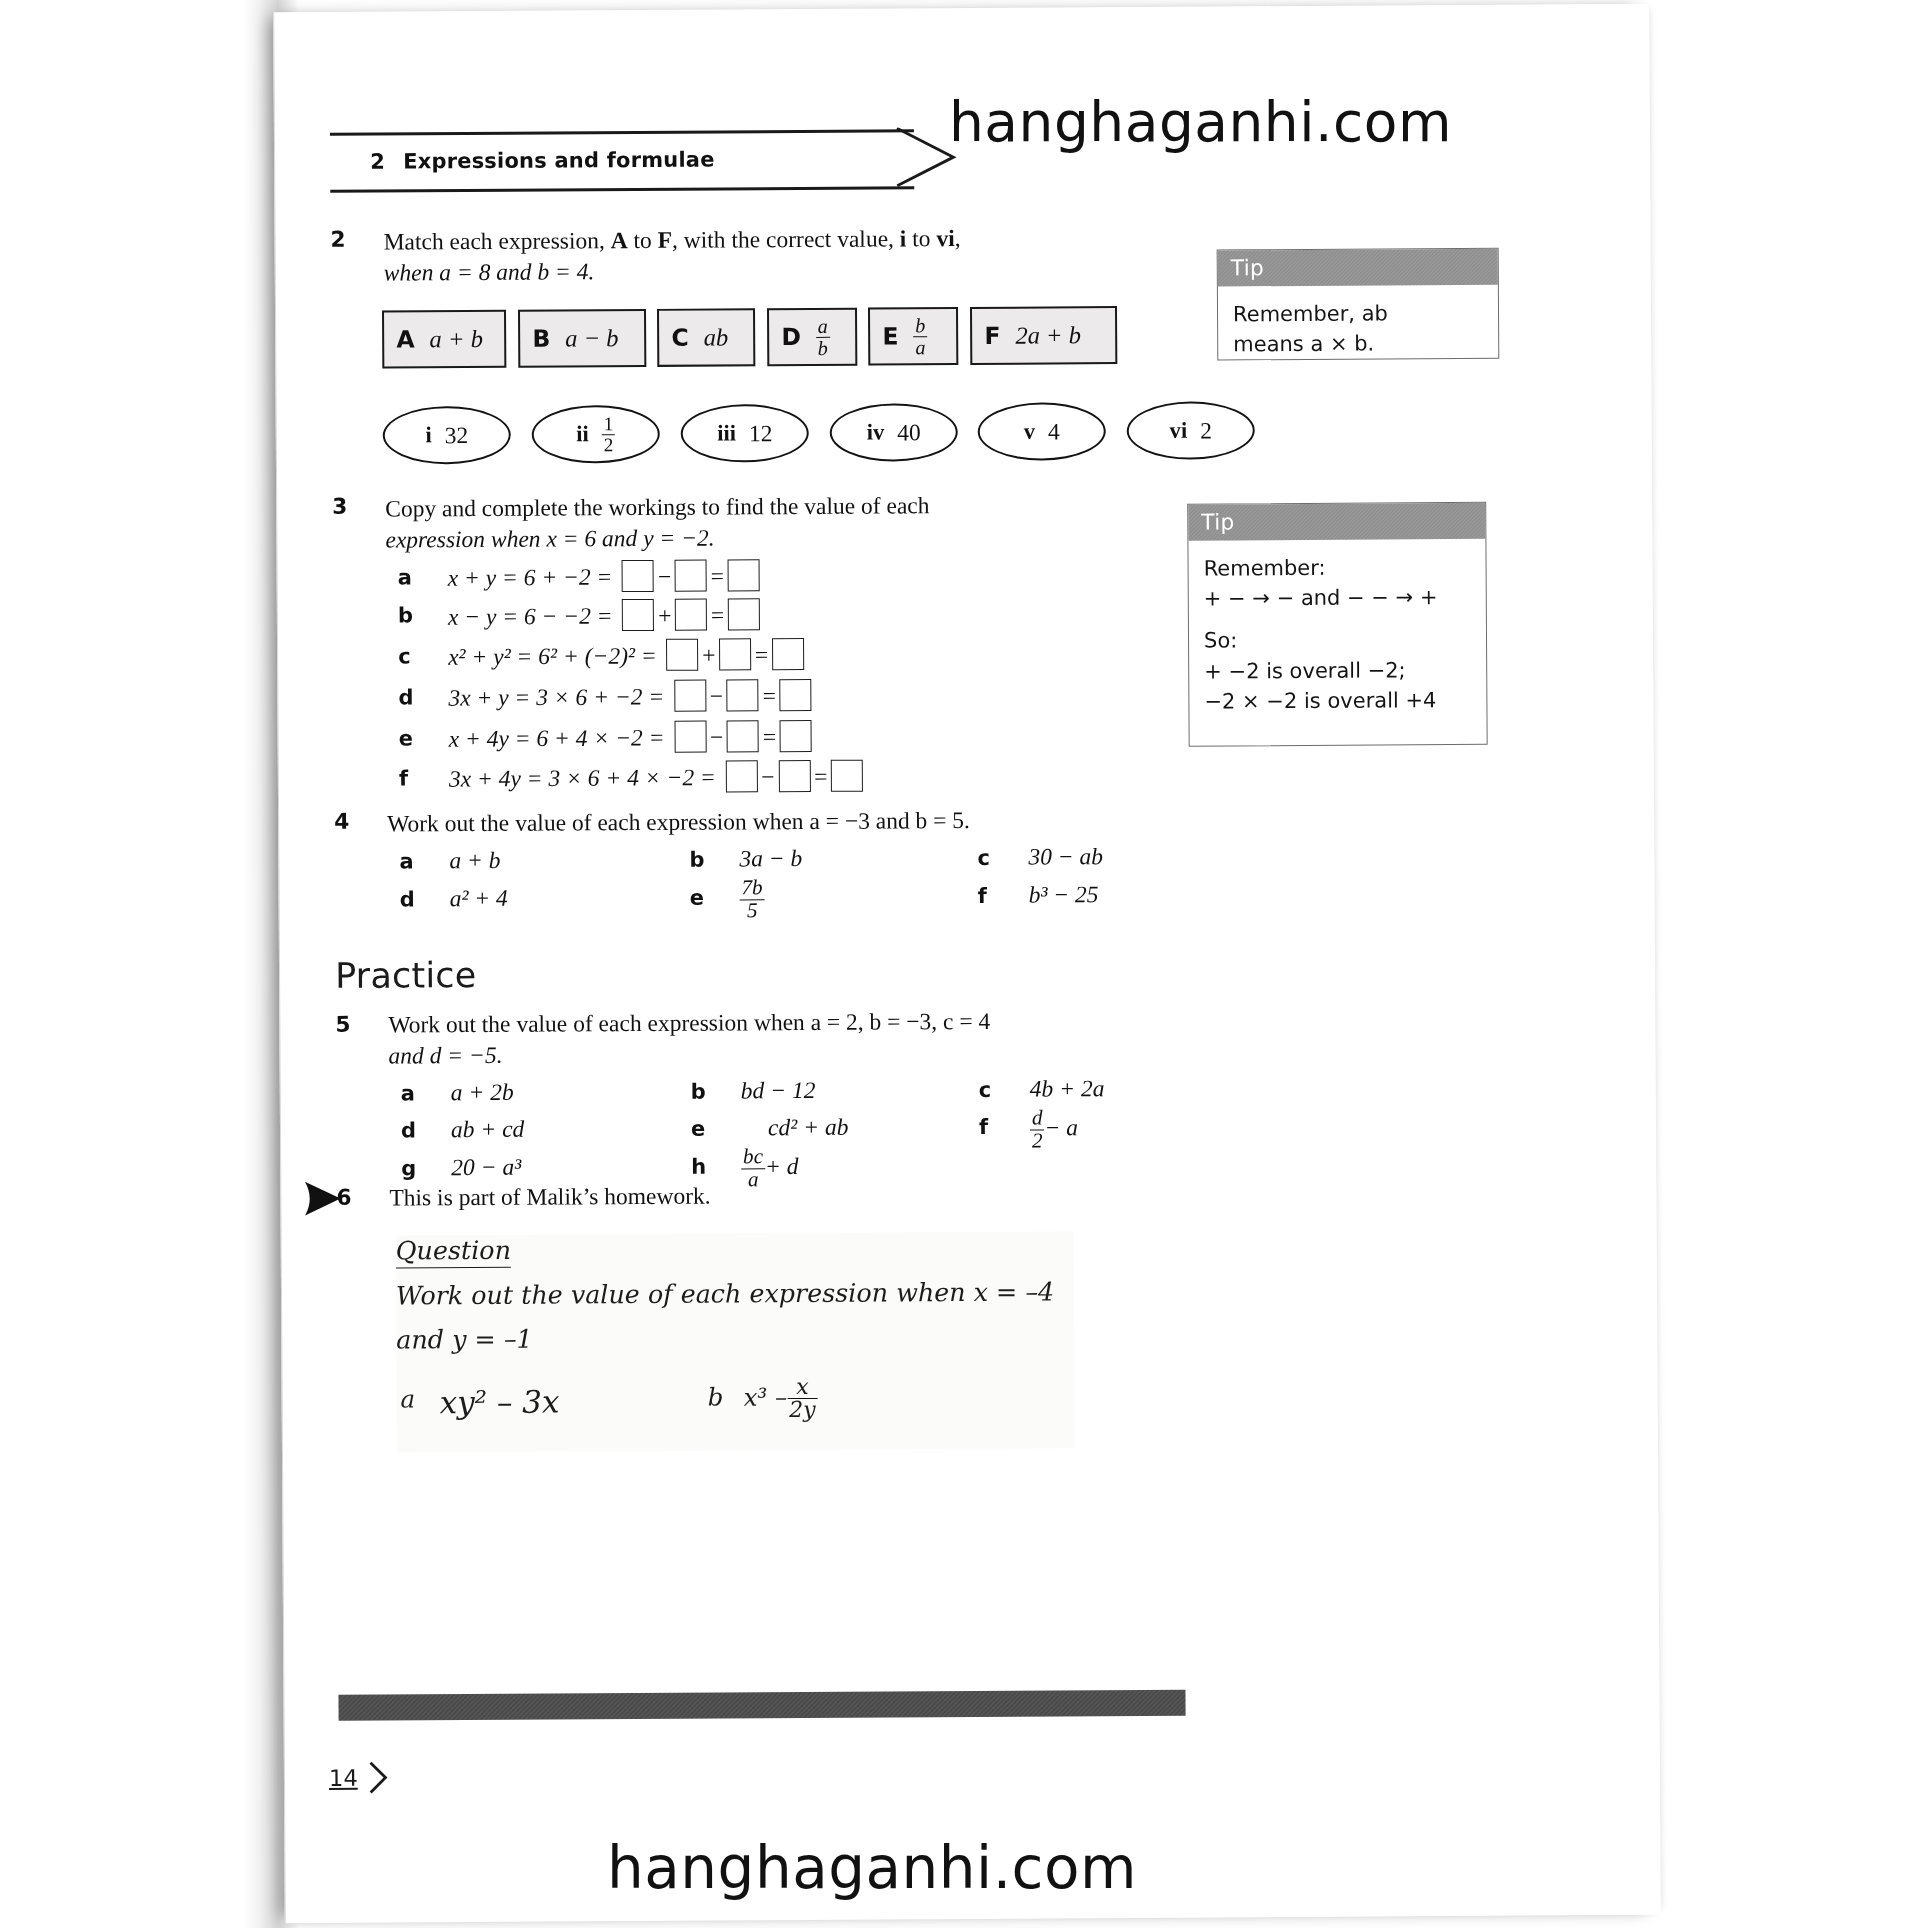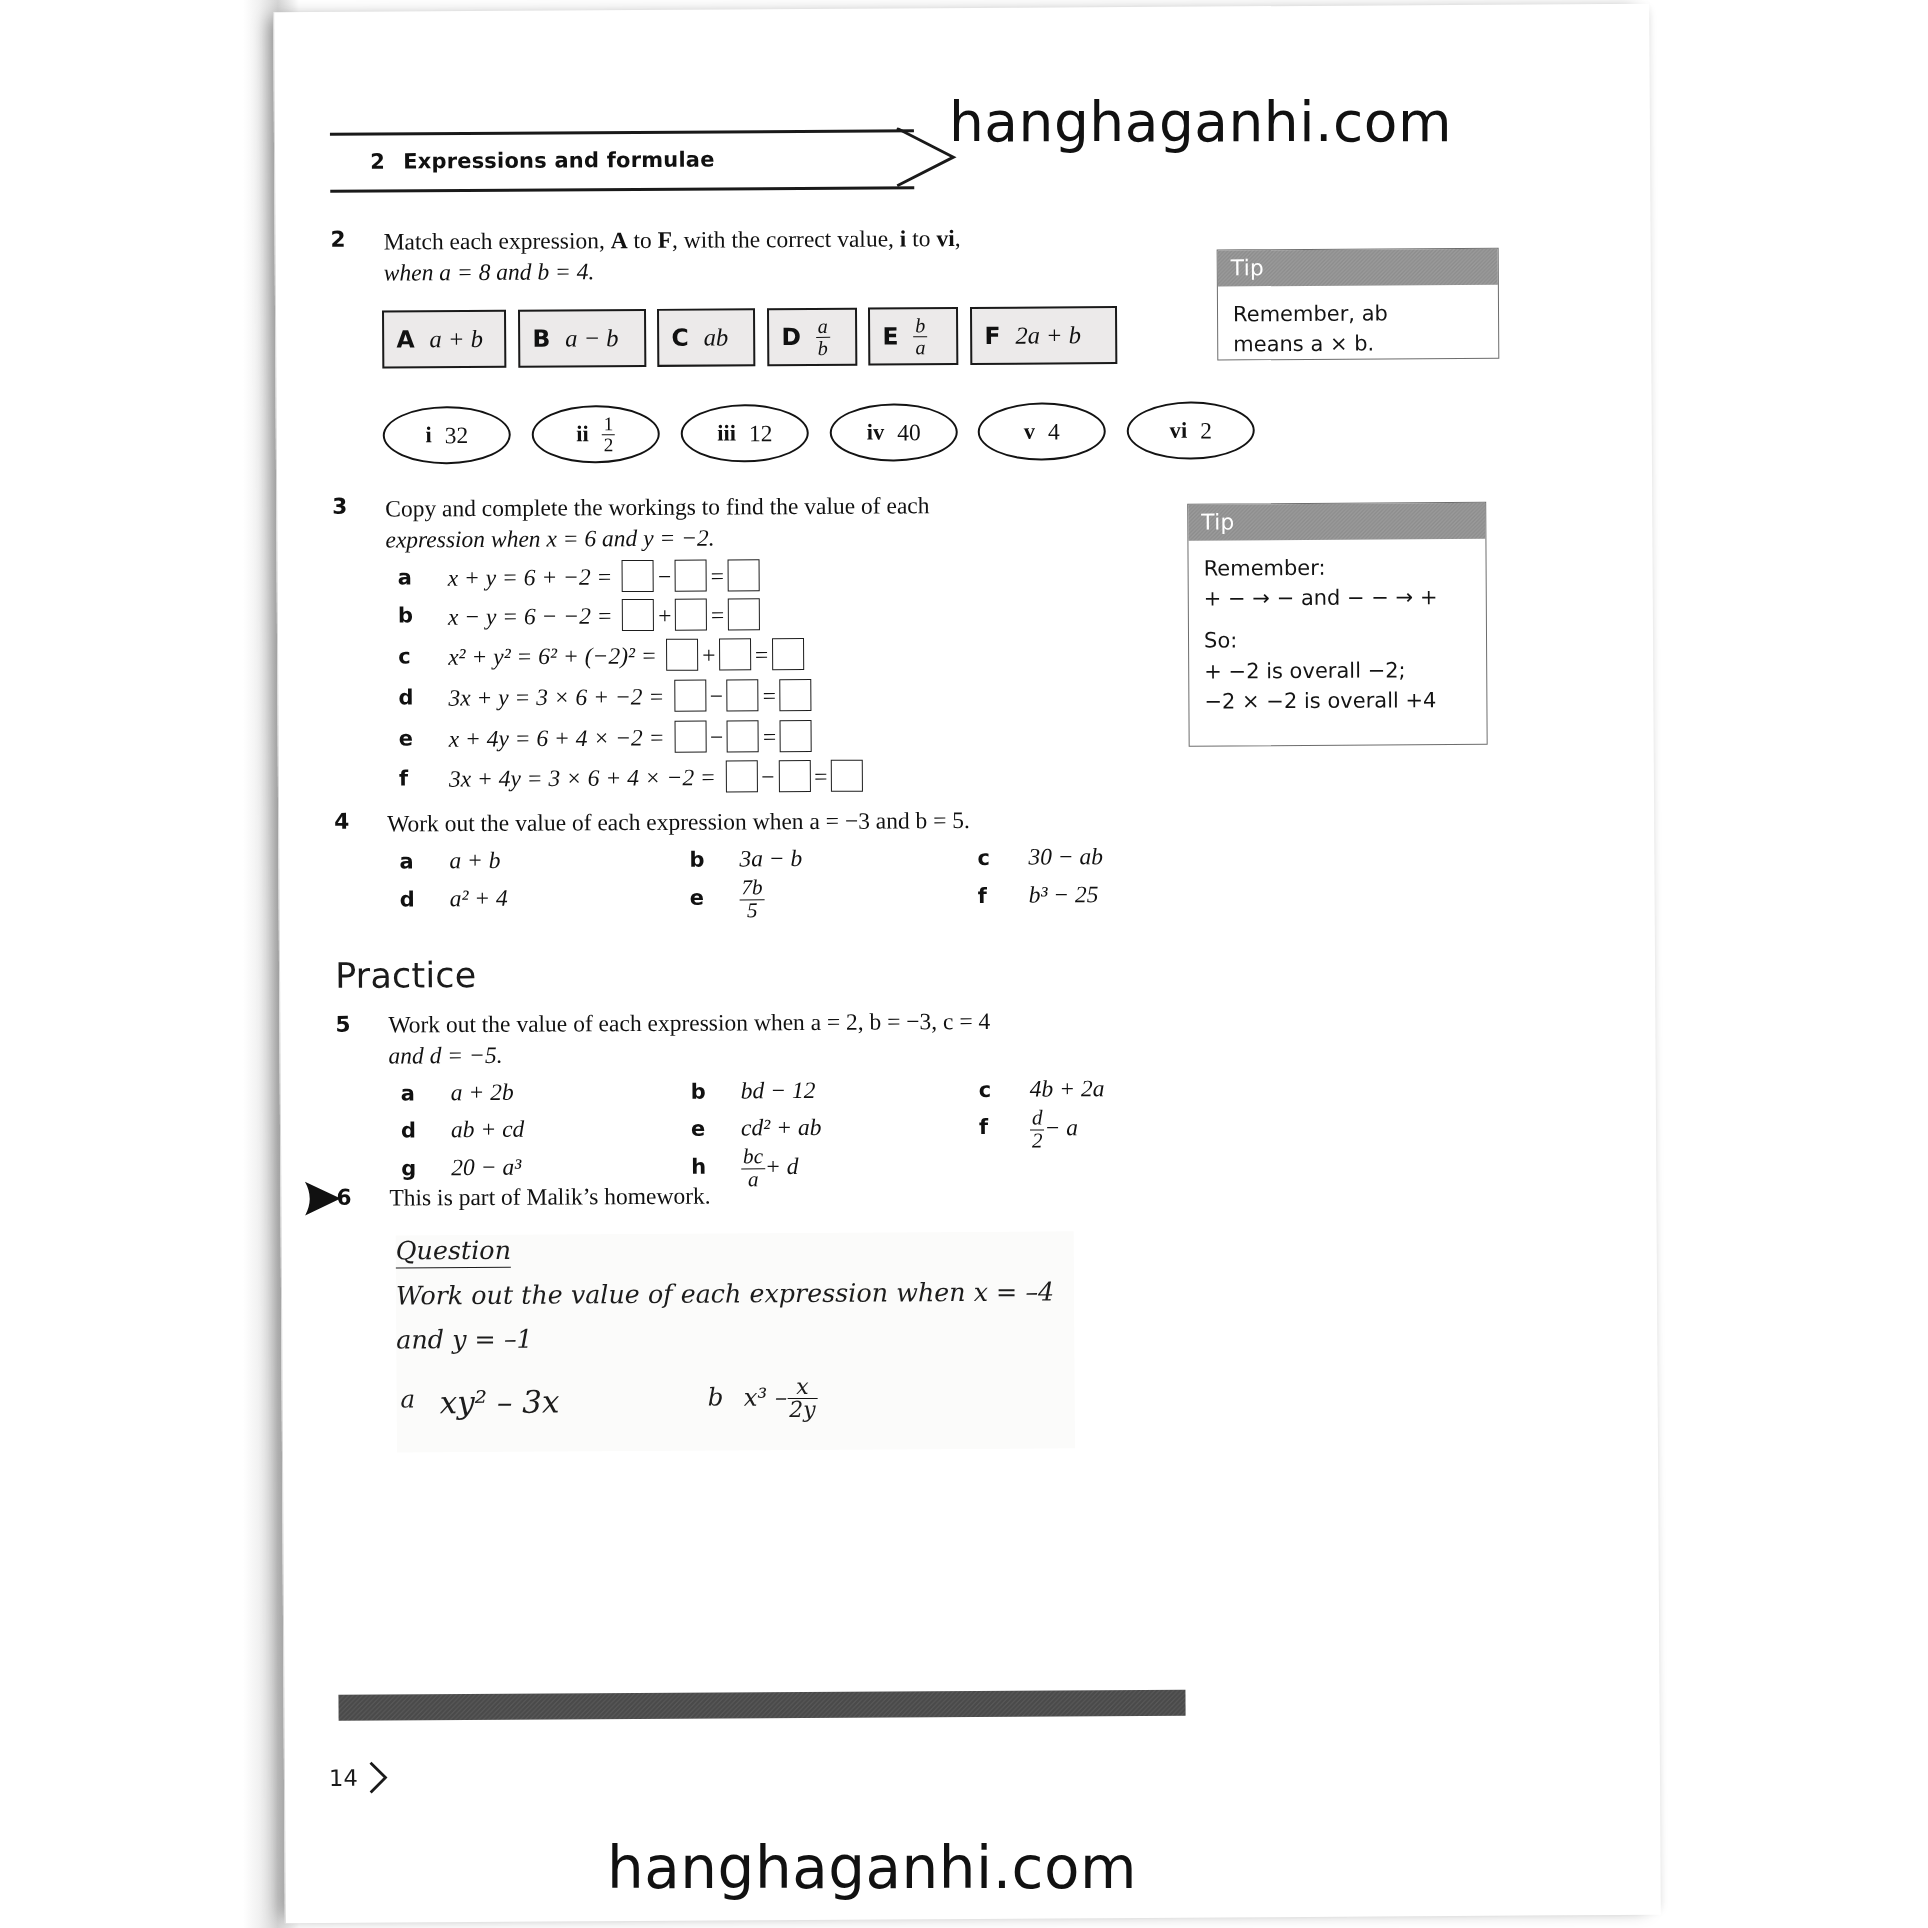--- a/index.html
+++ b/index.html
@@ -203,21 +203,21 @@
   
   #footer-bar{
     position:absolute;left:55px;top:1683px;width:847px;height:26px;
     background:#4a4a4a;
     background-image:linear-gradient(135deg,rgba(255,255,255,.07) 25%,transparent 25%,transparent 50%,rgba(255,255,255,.07) 50%,rgba(255,255,255,.07) 75%,transparent 75%);
     background-size:4.7px 4.7px;
   }
   #page-number{
     position:absolute;left:45px;top:1753px;
     font-family:"DejaVu Sans", sans-serif;
-    font-size:22.6px;color:#1b1b1b;
+    font-size:22.6px;color:#1b1b1b;text-decoration:underline;
   }
   #page-chevron{position:absolute;left:81px;top:1748px;}
 </style>
 </head>
 <body>
 
 <div id="scan-wrap">
 
   <div id="gutter-shadow"></div>
   <div id="page-sheet"></div>
@@ -387,21 +387,21 @@
     <div class="part" style="left:121px;top:1070px;">a</div>
     <div class="expr it" style="left:171px;top:1068px;">a + 2b</div>
     <div class="part" style="left:411px;top:1070px;">b</div>
     <div class="expr it" style="left:461px;top:1068px;">bd − 12</div>
     <div class="part" style="left:699px;top:1070px;">c</div>
     <div class="expr it" style="left:750px;top:1068px;">4b + 2a</div>
 
     <div class="part" style="left:121px;top:1107px;">d</div>
     <div class="expr it" style="left:171px;top:1105px;font-style:italic;">ab + cd</div>
     <div class="part" style="left:411px;top:1107px;">e</div>
-    <div class="expr it" style="left:461px;top:1105px;">cd² + ab</div>
+    <div class="expr it" style="left:488px;top:1105px;">cd² + ab</div>
     <div class="part" style="left:699px;top:1107px;">f</div>
     <div class="expr it" style="left:750px;top:1100px;">
       <span class="frac fr-big"><span class="nu">d</span><span class="de">2</span></span><span>− a</span>
     </div>
 
     <div class="part" style="left:121px;top:1145px;">g</div>
     <div class="expr it" style="left:171px;top:1143px;">20 − a³</div>
     <div class="part" style="left:411px;top:1145px;">h</div>
     <div class="expr it" style="left:461px;top:1137px;">
       <span class="frac fr-big"><span class="nu">bc</span><span class="de">a</span></span><span>+ d</span>

